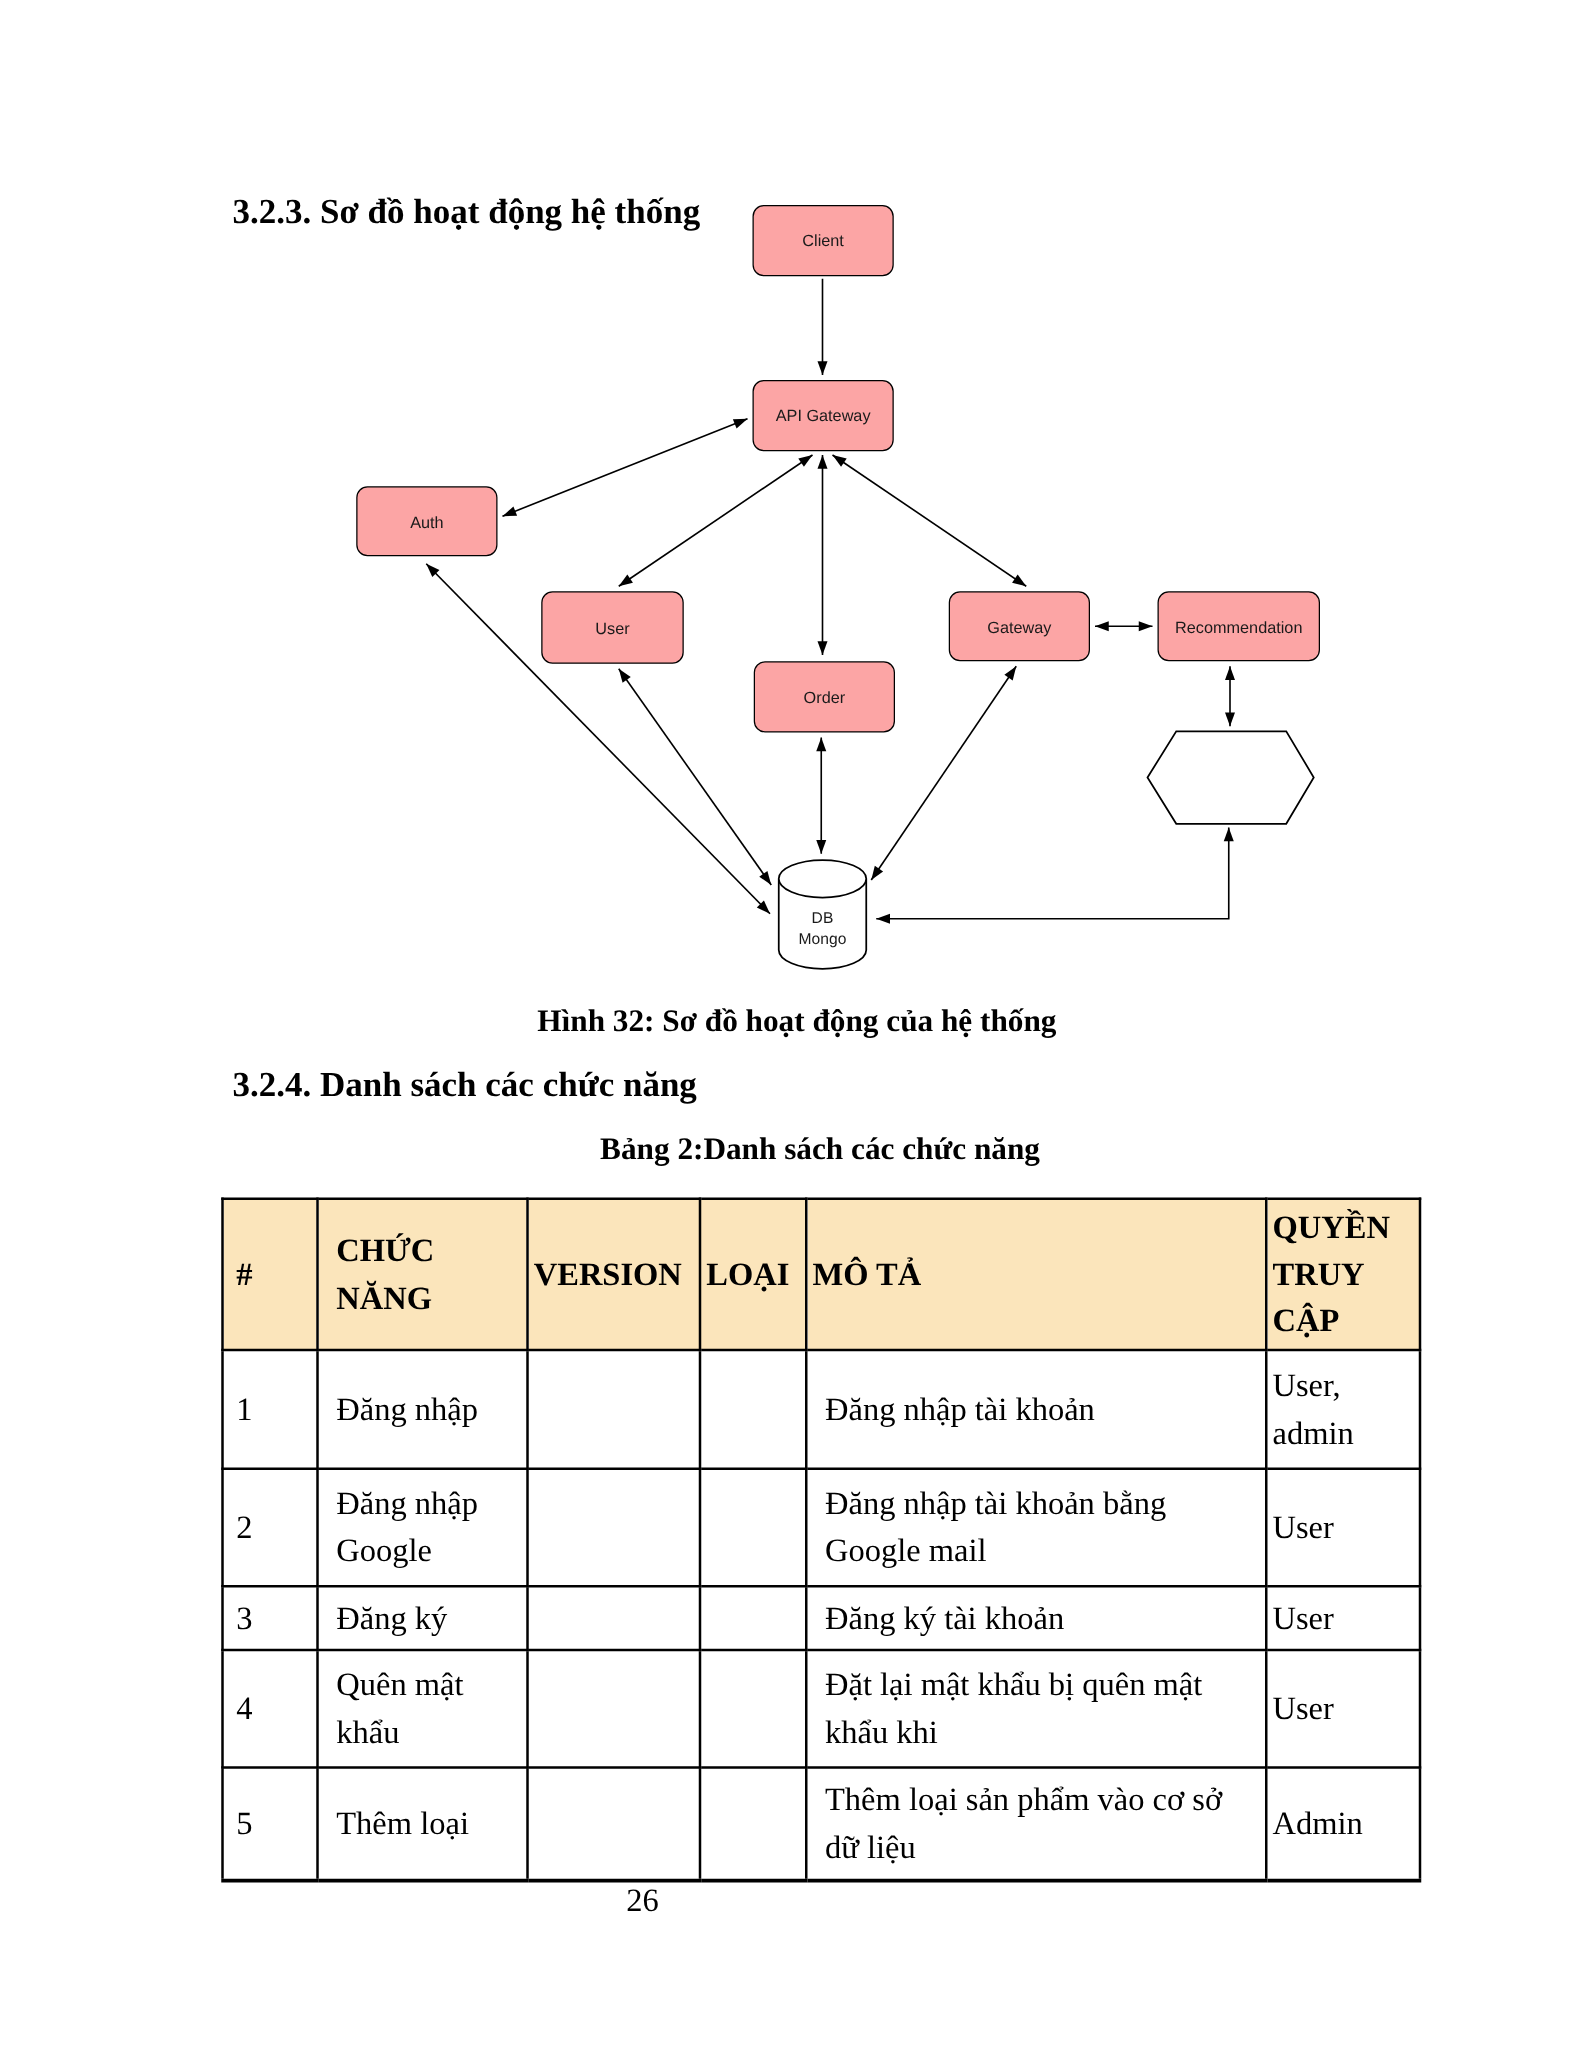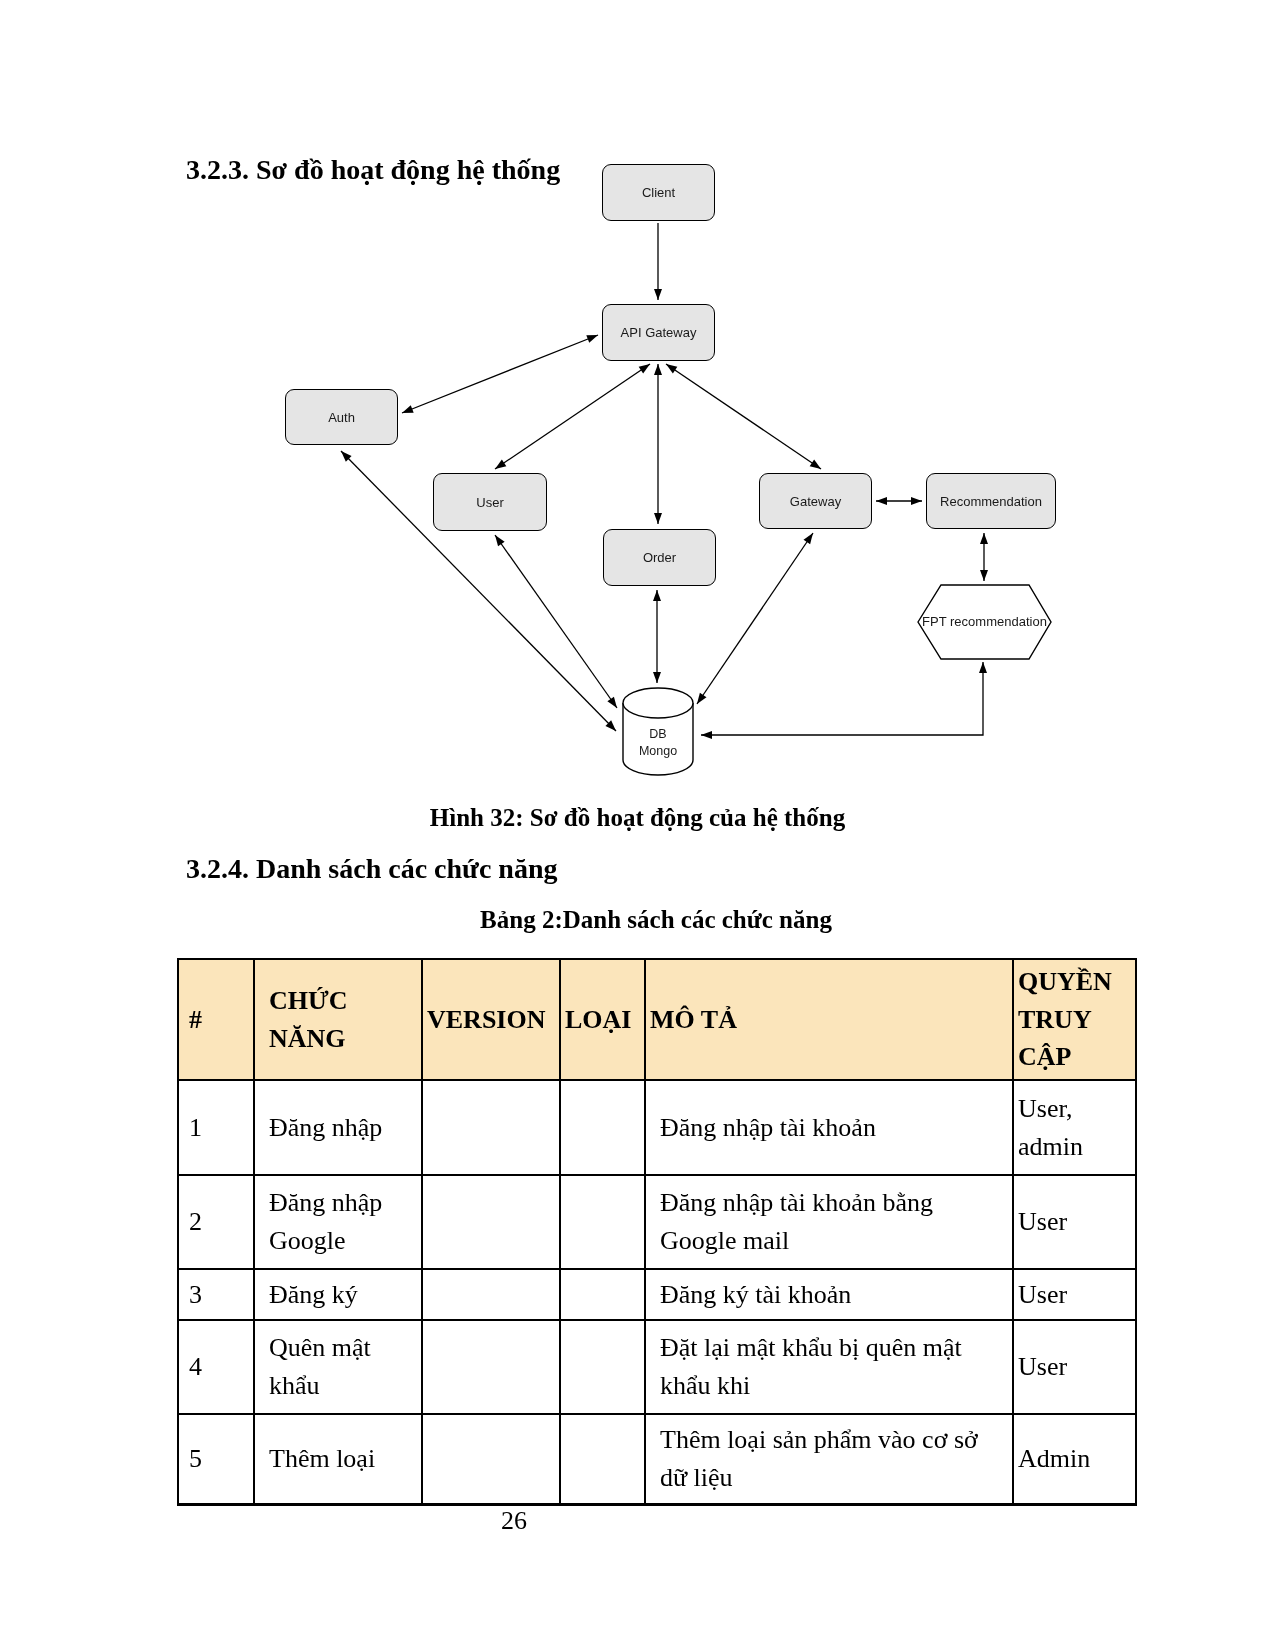--- a/index.html
+++ b/index.html
@@ -16,21 +16,21 @@
   .h1{
     font-size:28px;font-weight:bold;white-space:nowrap;
   }
   .caption{
     font-size:25px;font-weight:bold;text-align:center;white-space:nowrap;
   }
   
   #diagram-svg{position:absolute;left:0;top:0;}
   .node{
     position:absolute;
-    background:#e5e5e5;
+    background:#fca5a5;
     border:1.4px solid #000;
     border-radius:9px;
     display:flex;align-items:center;justify-content:center;
     font-family:"Liberation Sans", sans-serif;
     font-size:13px;color:#1a1a1a;
     box-sizing:border-box;
     text-align:center;
   }
   .shape-label{
     position:absolute;
@@ -136,21 +136,20 @@
   <div class="node" style="left:603px;top:529px;width:113px;height:57px;">
     <span>Order</span>
   </div>
   <div class="node" style="left:759px;top:473px;width:113px;height:56px;">
     <span>Gateway</span>
   </div>
   <div class="node" style="left:926px;top:473px;width:130px;height:56px;">
     <span>Recommendation</span>
   </div>
 
-  <div class="shape-label" style="left:920px;top:585px;width:129px;height:74px;">FPT recommendation</div>
   <div class="shape-label db-label" style="left:608px;top:722px;width:100px;height:42px;">DB
 Mongo</div>
 
   <div class="abs caption" style="left:0;top:804px;width:1275px;">Hình 32: Sơ đồ hoạt động của hệ thống</div>
 
   <div class="abs h1" style="left:186px;top:853px;">3.2.4. Danh sách các chức năng</div>
 
   <div class="abs caption" style="left:177px;top:906px;width:958px;">Bảng 2:Danh sách các chức năng</div>
 
   <table class="func">

